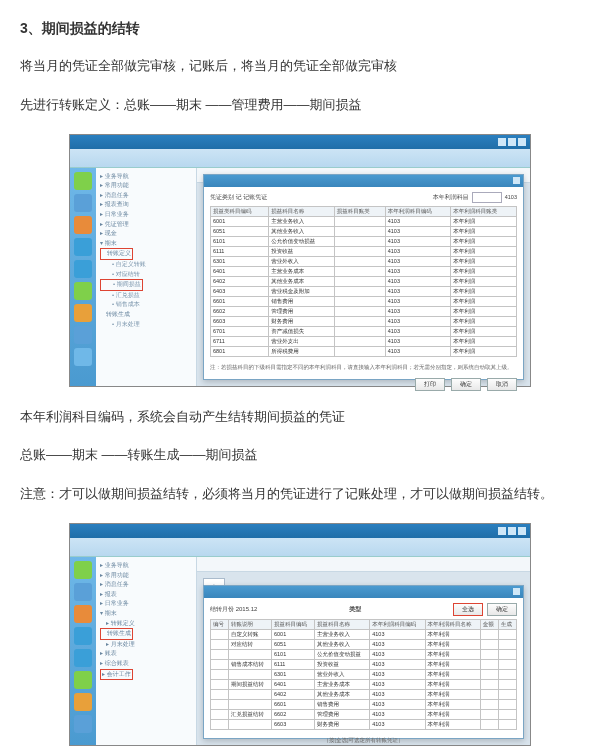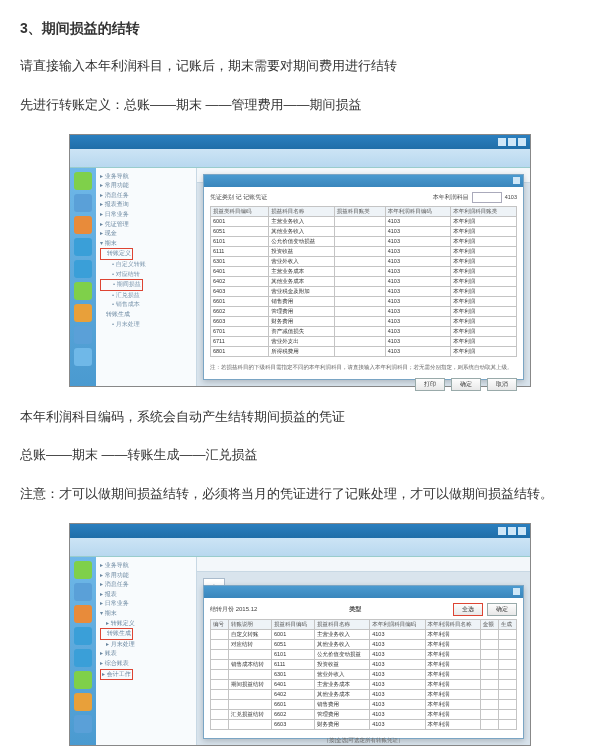--- a/index.html
+++ b/index.html
@@ -168,21 +168,21 @@
   .iw2-header-row .right-box { display:flex; gap:4px; align-items:center; }
   table.iw-table2 th, table.iw-table2 td { font-size:5.5px; }
   .bottom-hint {
     font-size:5.5px; color:#666; text-align:center; padding:3px 0;
   }
 </style>
 </head>
 <body>
 
 <div class="heading">3、期间损益的结转</div>
-<div class="body-text">请直接输入本年利润科目，记账后，期末需要对期间费用进行结转</div>
+<div class="body-text">将当月的凭证全部做完审核，记账后，将当月的凭证全部做完审核</div>
 <div class="body-text">先进行转账定义：总账——期末 ——管理费用——期间损益</div>
 
 <div class="screenshot">
   <div class="ss-titlebar">
     <div class="wc"></div>
     <div class="wc"></div>
     <div class="wc"></div>
   </div>
   <div class="ss-toolbar"></div>
   <div class="ss-body">
@@ -330,21 +330,21 @@
           <span class="iw-btn">打印</span>
           <span class="iw-btn">确定</span>
           <span class="iw-btn">取消</span>
         </div>
       </div>
     </div>
   </div>
 </div>
 
 <div class="body-text">本年利润科目编码，系统会自动产生结转期间损益的凭证</div>
-<div class="body-text">总账——期末 ——转账生成——汇兑损益</div>
+<div class="body-text">总账——期末 ——转账生成——期间损益</div>
 <div class="body-text">
   <span class="note-label">注意：</span><span>才可以做期间损益结转，必须将当月的凭证进行了记账处理，才可以做期间损益结转。</span>
 </div>
 
 <div class="screenshot ss2">
   <div class="ss-titlebar">
     <div class="wc"></div>
     <div class="wc"></div>
     <div class="wc"></div>
   </div>

